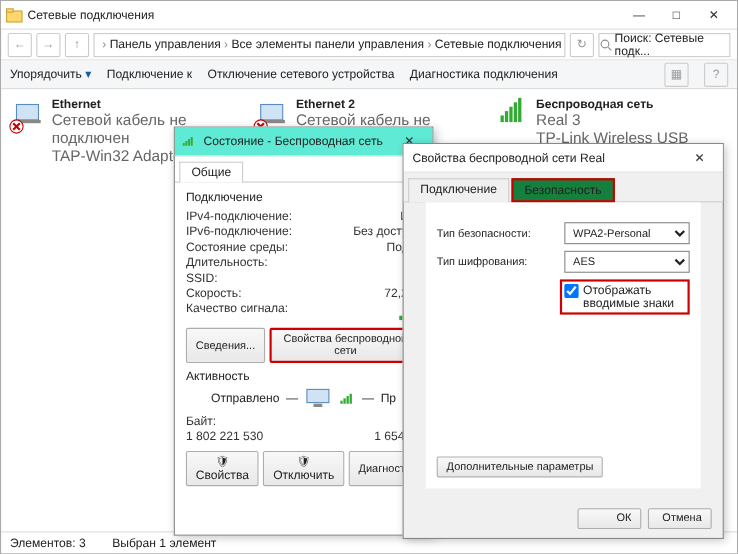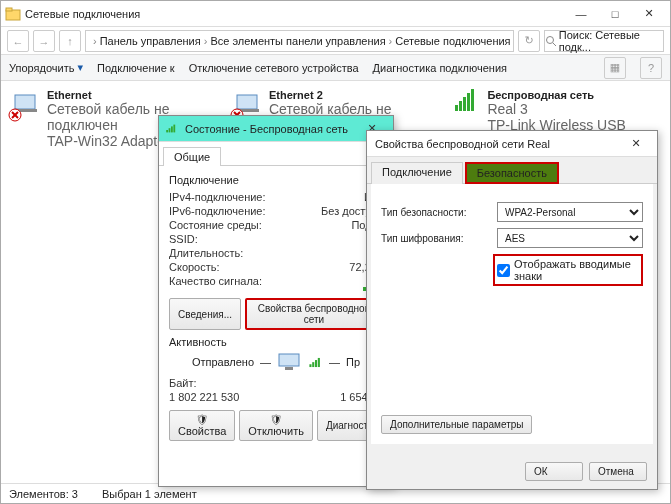--- a/index.html
+++ b/index.html
@@ -39,27 +39,27 @@
 .kv .v{color:#333;text-align:right}
 .btnrow{display:flex;gap:4px;margin:6px 0}
 .wbtn{border:1px solid #adadad;background:linear-gradient(#f8f8f8,#e8e8e8);padding:3px 8px;font-size:10px;border-radius:2px}
 .hl{border:2px solid #c00}
 .activity{display:flex;align-items:center;justify-content:center;gap:6px;margin:4px 0}
 
 #dlg-props{left:366px;top:130px;width:292px;height:360px;background:#f0f0f0}
 #dlg-props .titlebar{background:#fff}
 #dlg-props .tabs{background:#f0f0f0}
 #dlg-props .tab{background:#f0f0f0}
-#dlg-props .tab.active{background:#4d7c0f}
+#dlg-props .tab.active{background:#15803d}
 .frow{display:flex;align-items:center;margin:6px 0;gap:6px}
 .frow label{width:110px;font-size:10px}
 .frow select,.frow input[type=text]{flex:1;border:1px solid #888;height:20px;padding:0 3px;font-size:10px;background:#fff}
-.chkrow{display:flex;align-items:center;gap:4px;margin:6px 0 6px 116px;font-size:10px}
+.chkrow{display:flex;align-items:flex-start;gap:4px;margin:6px 0 6px 116px;font-size:10px}
 .dlgfoot{position:absolute;bottom:8px;right:10px;display:flex;gap:6px}
-.dlgfoot .wbtn{min-width:58px;text-align:left}
+.dlgfoot .wbtn{min-width:58px;text-align:right}
 .icon-signal{display:inline-block}
 .icon-signal span{display:inline-block;width:3px;background:#3a3;margin-right:1px;vertical-align:bottom}
 .redx{position:absolute;left:-3px;bottom:-3px;width:14px;height:14px}
 svg{display:block}
 </style>
 </head>
 <body>
 
 <div id="explorer" class="win">
   <div class="titlebar">
@@ -183,26 +183,26 @@
         </div>
       <div class="kv">
           <span class="k">IPv6-подключение:</span>
           <span class="v">Без доступа</span>
         </div>
       <div class="kv">
           <span class="k">Состояние среды:</span>
           <span class="v">Подкл</span>
         </div>
       <div class="kv">
+          <span class="k">Длительность:</span>
+          <span class="v">22:</span>
+        </div>
+      <div class="kv">
           <span class="k">SSID:</span>
           <span class="v"></span>
-        </div>
-      <div class="kv">
-          <span class="k">Длительность:</span>
-          <span class="v">22:</span>
         </div>
       <div class="kv">
           <span class="k">Скорость:</span>
           <span class="v">72,2 М</span>
         </div>
       <div class="kv">
           <span class="k">Качество сигнала:</span>
         <span class="icon-signal"><span style="height:4px"></span><span style="height:7px"></span><span style="height:10px"></span><span style="height:13px"></span><span style="height:16px"></span></span>
       </div>
     </div>
@@ -242,21 +242,21 @@
 
 <div id="dlg-props" class="win">
   <div class="titlebar" style="background:#fff">
     <div class="title">Свойства беспроводной сети Real</div>
     <div class="tbtn close">✕</div>
   </div>
   <div class="tabs">
     <div class="tab">Подключение</div>
     <div class="tab active hl">Безопасность</div>
   </div>
-  <div class="body" style="background:#fff;margin:0 4px;padding:12px 10px;height:260px;position:relative">
+  <div class="body" style="background:#fff;margin:0 20px;padding:12px 10px;height:260px;position:relative">
     <div class="frow">
       <label>Тип безопасности:</label>
       <select><option>WPA2-Personal</option></select>
     </div>
     <div class="frow">
       <label>Тип шифрования:</label>
       <select><option>AES</option></select>
     </div>
     <div class="chkrow hl" style="padding:2px;margin-left:112px">
       <input type="checkbox" checked="" style="">

